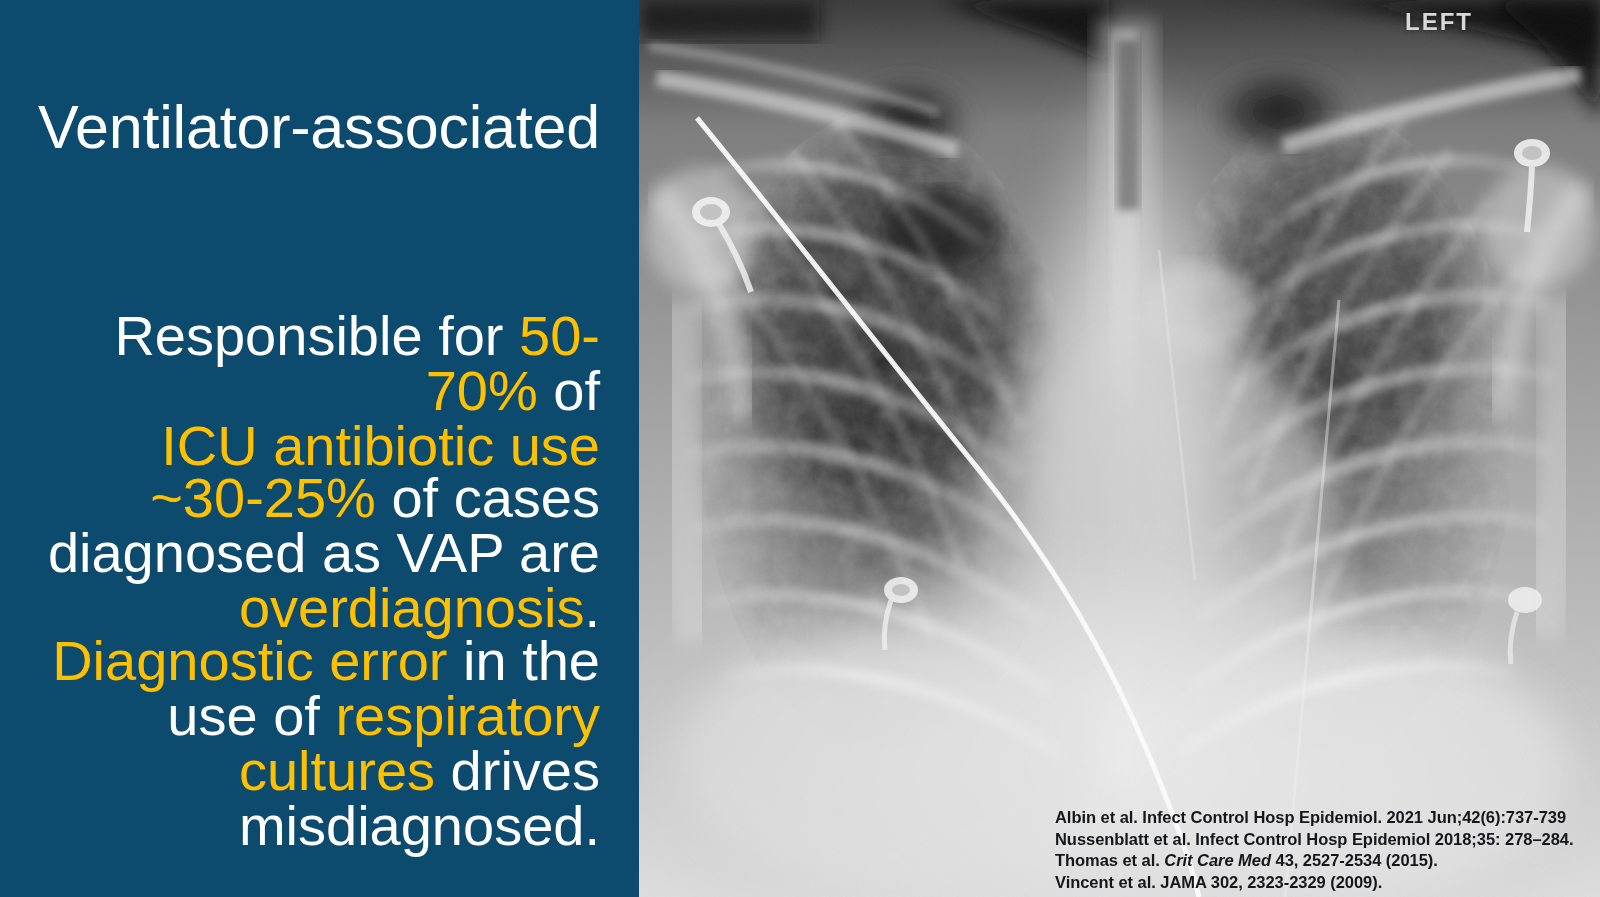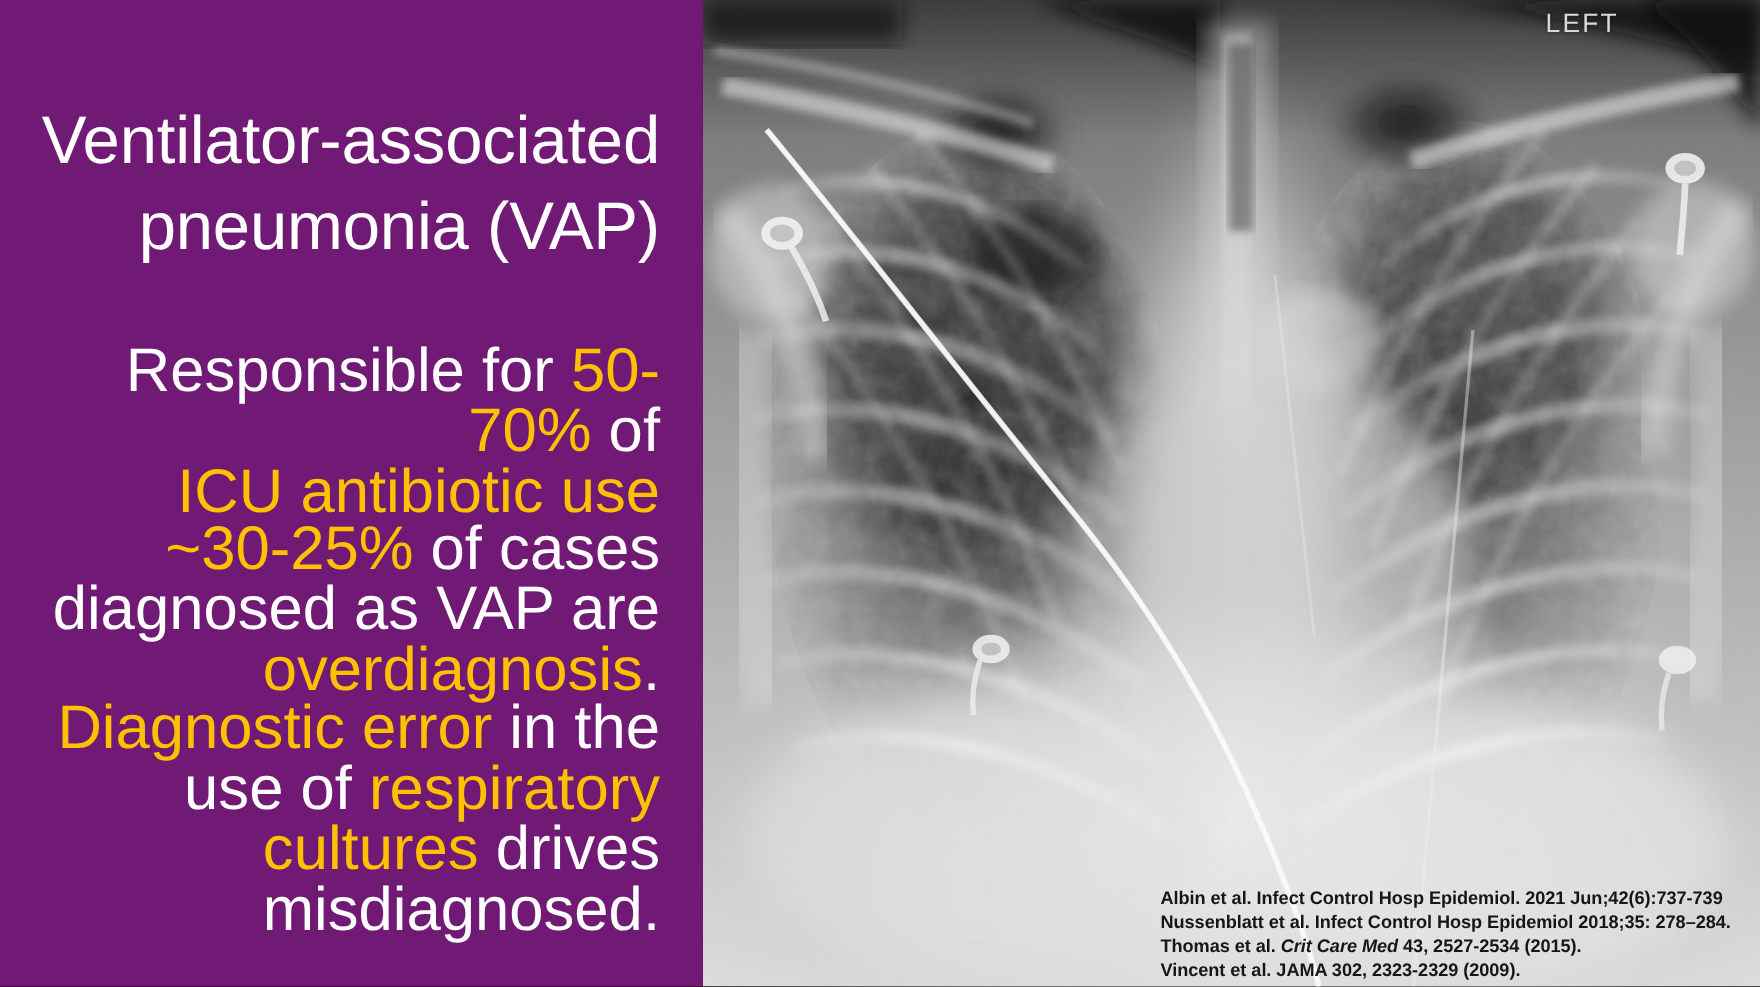--- a/index.html
+++ b/index.html
@@ -7,21 +7,21 @@
   body {
     width:1600px; height:897px;
     font-family:"Liberation Sans", sans-serif;
     overflow:hidden; position:relative;
   }
   .slide { position:relative; width:1600px; height:897px; background:#000; }
 
   
   .text-panel {
     position:absolute; left:0; top:0; width:639px; height:897px;
-    background:#701a75; z-index:5;text-decoration:underline;
+    background:#0c4a6e; z-index:5;text-decoration:underline;
   }
   .title {
     position:absolute; left:8px; top:88px; width:592px;
     text-align:right; color:#ffffff;
     font-size:61px; line-height:78px; font-weight:400;
     letter-spacing:-0.2px;
   }
   .body-block {
     position:absolute; left:8px; width:592px;
     text-align:right; color:#ffffff;
@@ -35,21 +35,21 @@
   
   .xray-wrap {
     position:absolute; left:639px; top:0; width:961px; height:897px;
     overflow:hidden; background:#0a0a0a;
   }
   .xray-svg { position:absolute; left:0; top:0; width:961px; height:897px; display:block; }
 
   .left-marker {
     position:absolute; left:1405px; top:8px;
     color:#d8d8d8; font-size:24px; letter-spacing:2px;
-    font-weight:400; z-index:8;
+    font-weight:700; z-index:8;
     text-shadow:0 0 4px rgba(0,0,0,.45);
   }
 
   
   .citations {
     position:absolute; right:5px; bottom:4px;
     width:540px; text-align:left;
     color:#14161a; font-size:16.5px; line-height:21.4px;
     font-weight:700; z-index:9;
     letter-spacing:-0.05px;
@@ -274,21 +274,20 @@
       </g>
     </svg>
   </div>
 
   <div class="left-marker">LEFT</div>
 
   <div class="text-panel">
 
     <div class="title">
       <span>Ventilator-associated</span><br>
-      <span>pneumonia (VAP)</span>
     </div>
 
     <div class="body-block" id="para1">
       <span>Responsible for </span><span class="hl">50-70%</span><span> of</span><br>
       <span class="hl">ICU antibiotic use</span>
     </div>
 
     <div class="body-block" id="para2">
       <span class="hl">~30-25%</span><span> of cases diagnosed as VAP are </span><span class="hl">overdiagnosis</span><span>.</span>
     </div>

